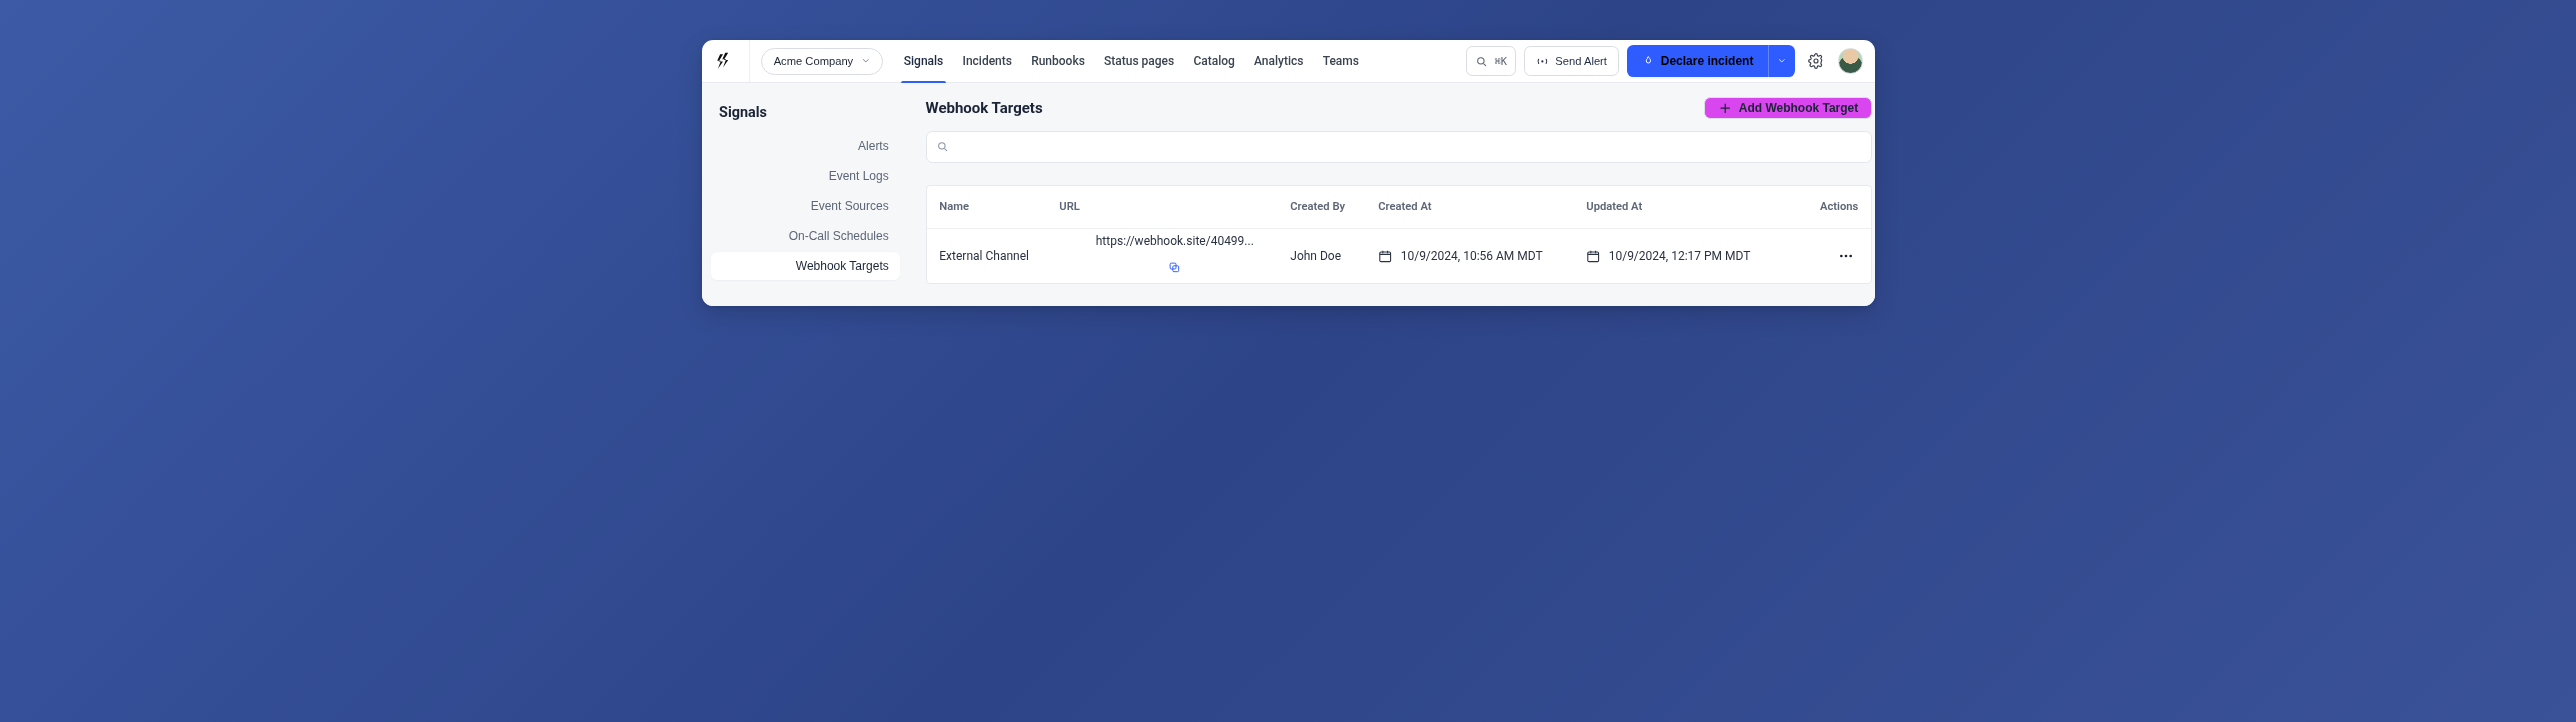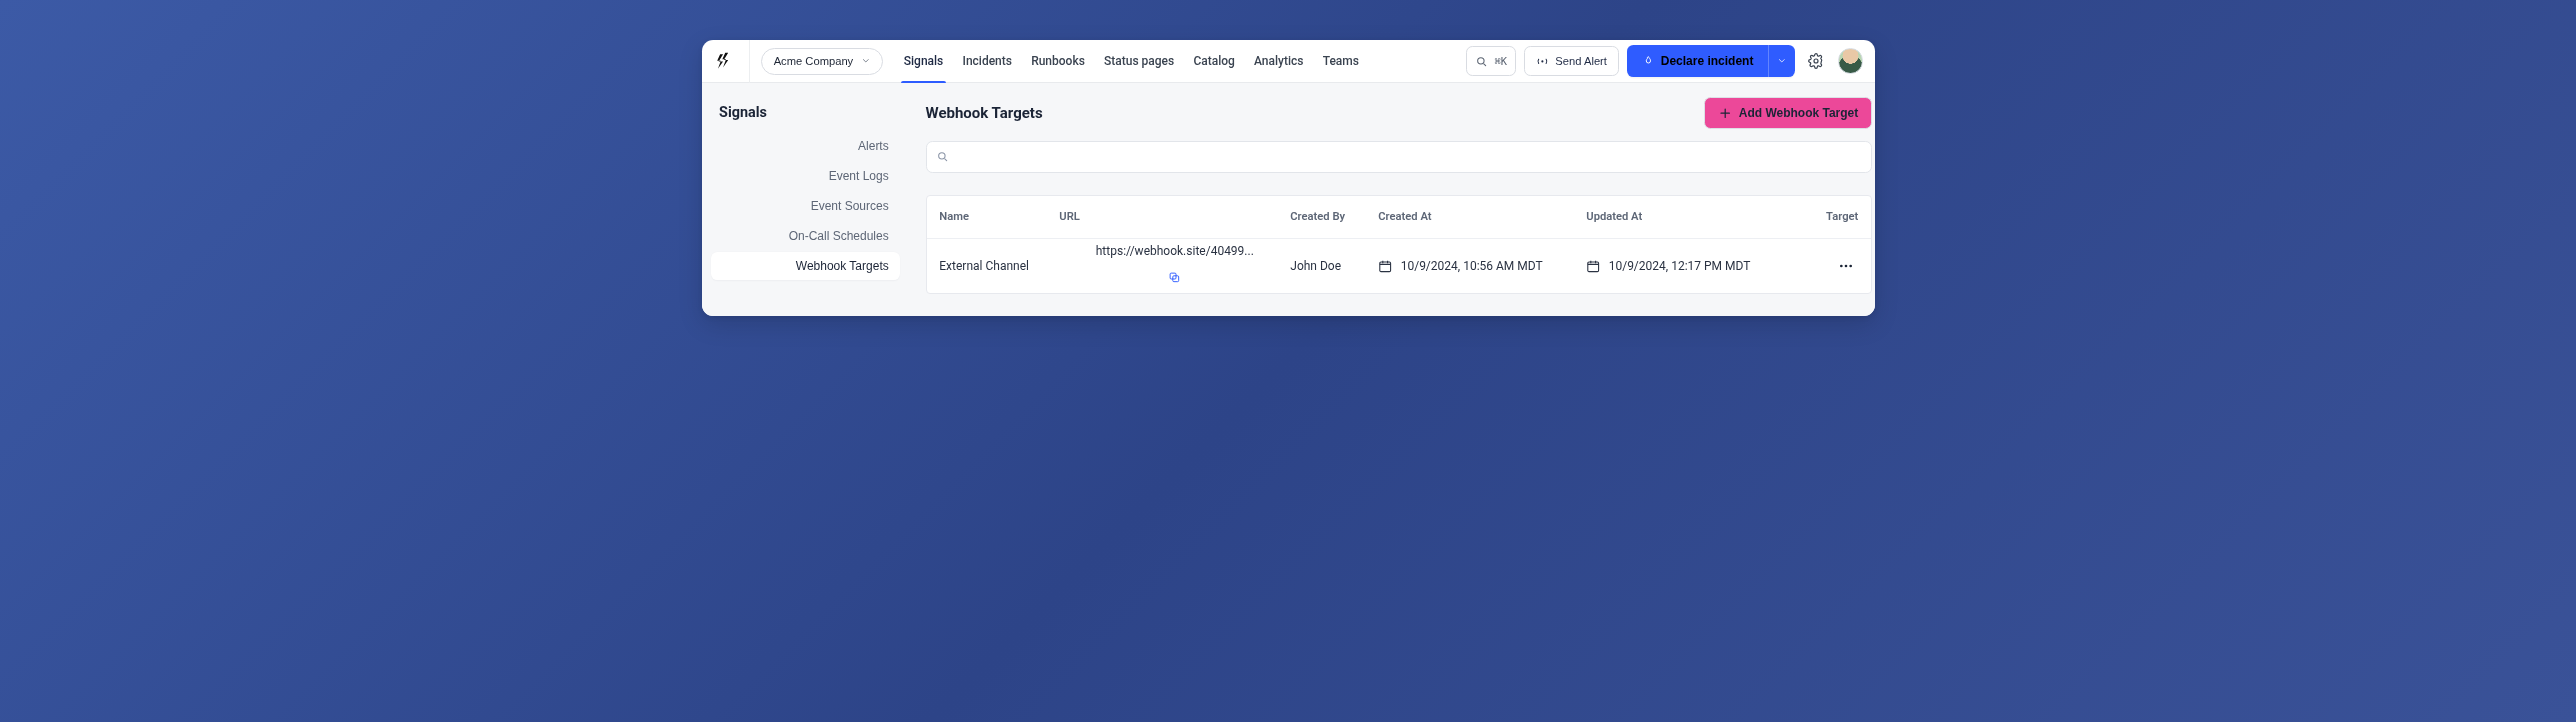--- a/index.html
+++ b/index.html
@@ -135,22 +135,22 @@
     }
     .page-hdr {
       display: flex; align-items: center; justify-content: space-between;
       margin-bottom: 11.2px;
     }
     .page-title {
       font-size: 15px; font-weight: 700; color: #1b2436;
     }
     .add-btn {
       display: inline-flex; align-items: center; gap: 6.4px;
-      height: 32px; padding: 0 12.8px;
-      background: #ec4899; border: 0.8px solid #dde0e6; border-radius: 6.4px;
+      height: 22px; padding: 0 12.8px;
+      background: #d946ef; border: 0.8px solid #dde0e6; border-radius: 6.4px;
       font-size: 12px; font-weight: 600; color: #1b2436;
       cursor: pointer;
       text-align: center;
     }
     .searchbar {
       display: flex; align-items: center; gap: 6.4px;
       height: 32px; width: 100%;
       background: #fff; border: 0.8px solid #e2e5ea; border-radius: 6.4px;
       padding: 0 9.6px; margin-bottom: 22.4px;
     }
@@ -311,21 +311,21 @@
         <input type="text" placeholder="" style="">
       </div>
 
       <div class="table">
         <div class="thead">
           <span class="th">Name</span>
           <span class="th">URL</span>
           <span class="th">Created By</span>
           <span class="th">Created At</span>
           <span class="th">Updated At</span>
-          <span class="th actions">Target</span>
+          <span class="th actions">Actions</span>
         </div>
 
         <div class="trow">
           <span class="td">External Channel</span>
           <span class="td url-cell">
             <span class="url-text">https://webhook.site/40499...</span>
             <button class="copy-btn">
               <span>
                 <svg width="12.8" height="12.8" viewBox="0 0 24 24" fill="none" stroke="#2f5cff" stroke-width="1.8">
                   <rect x="9" y="9" width="11" height="11" rx="2"></rect>

